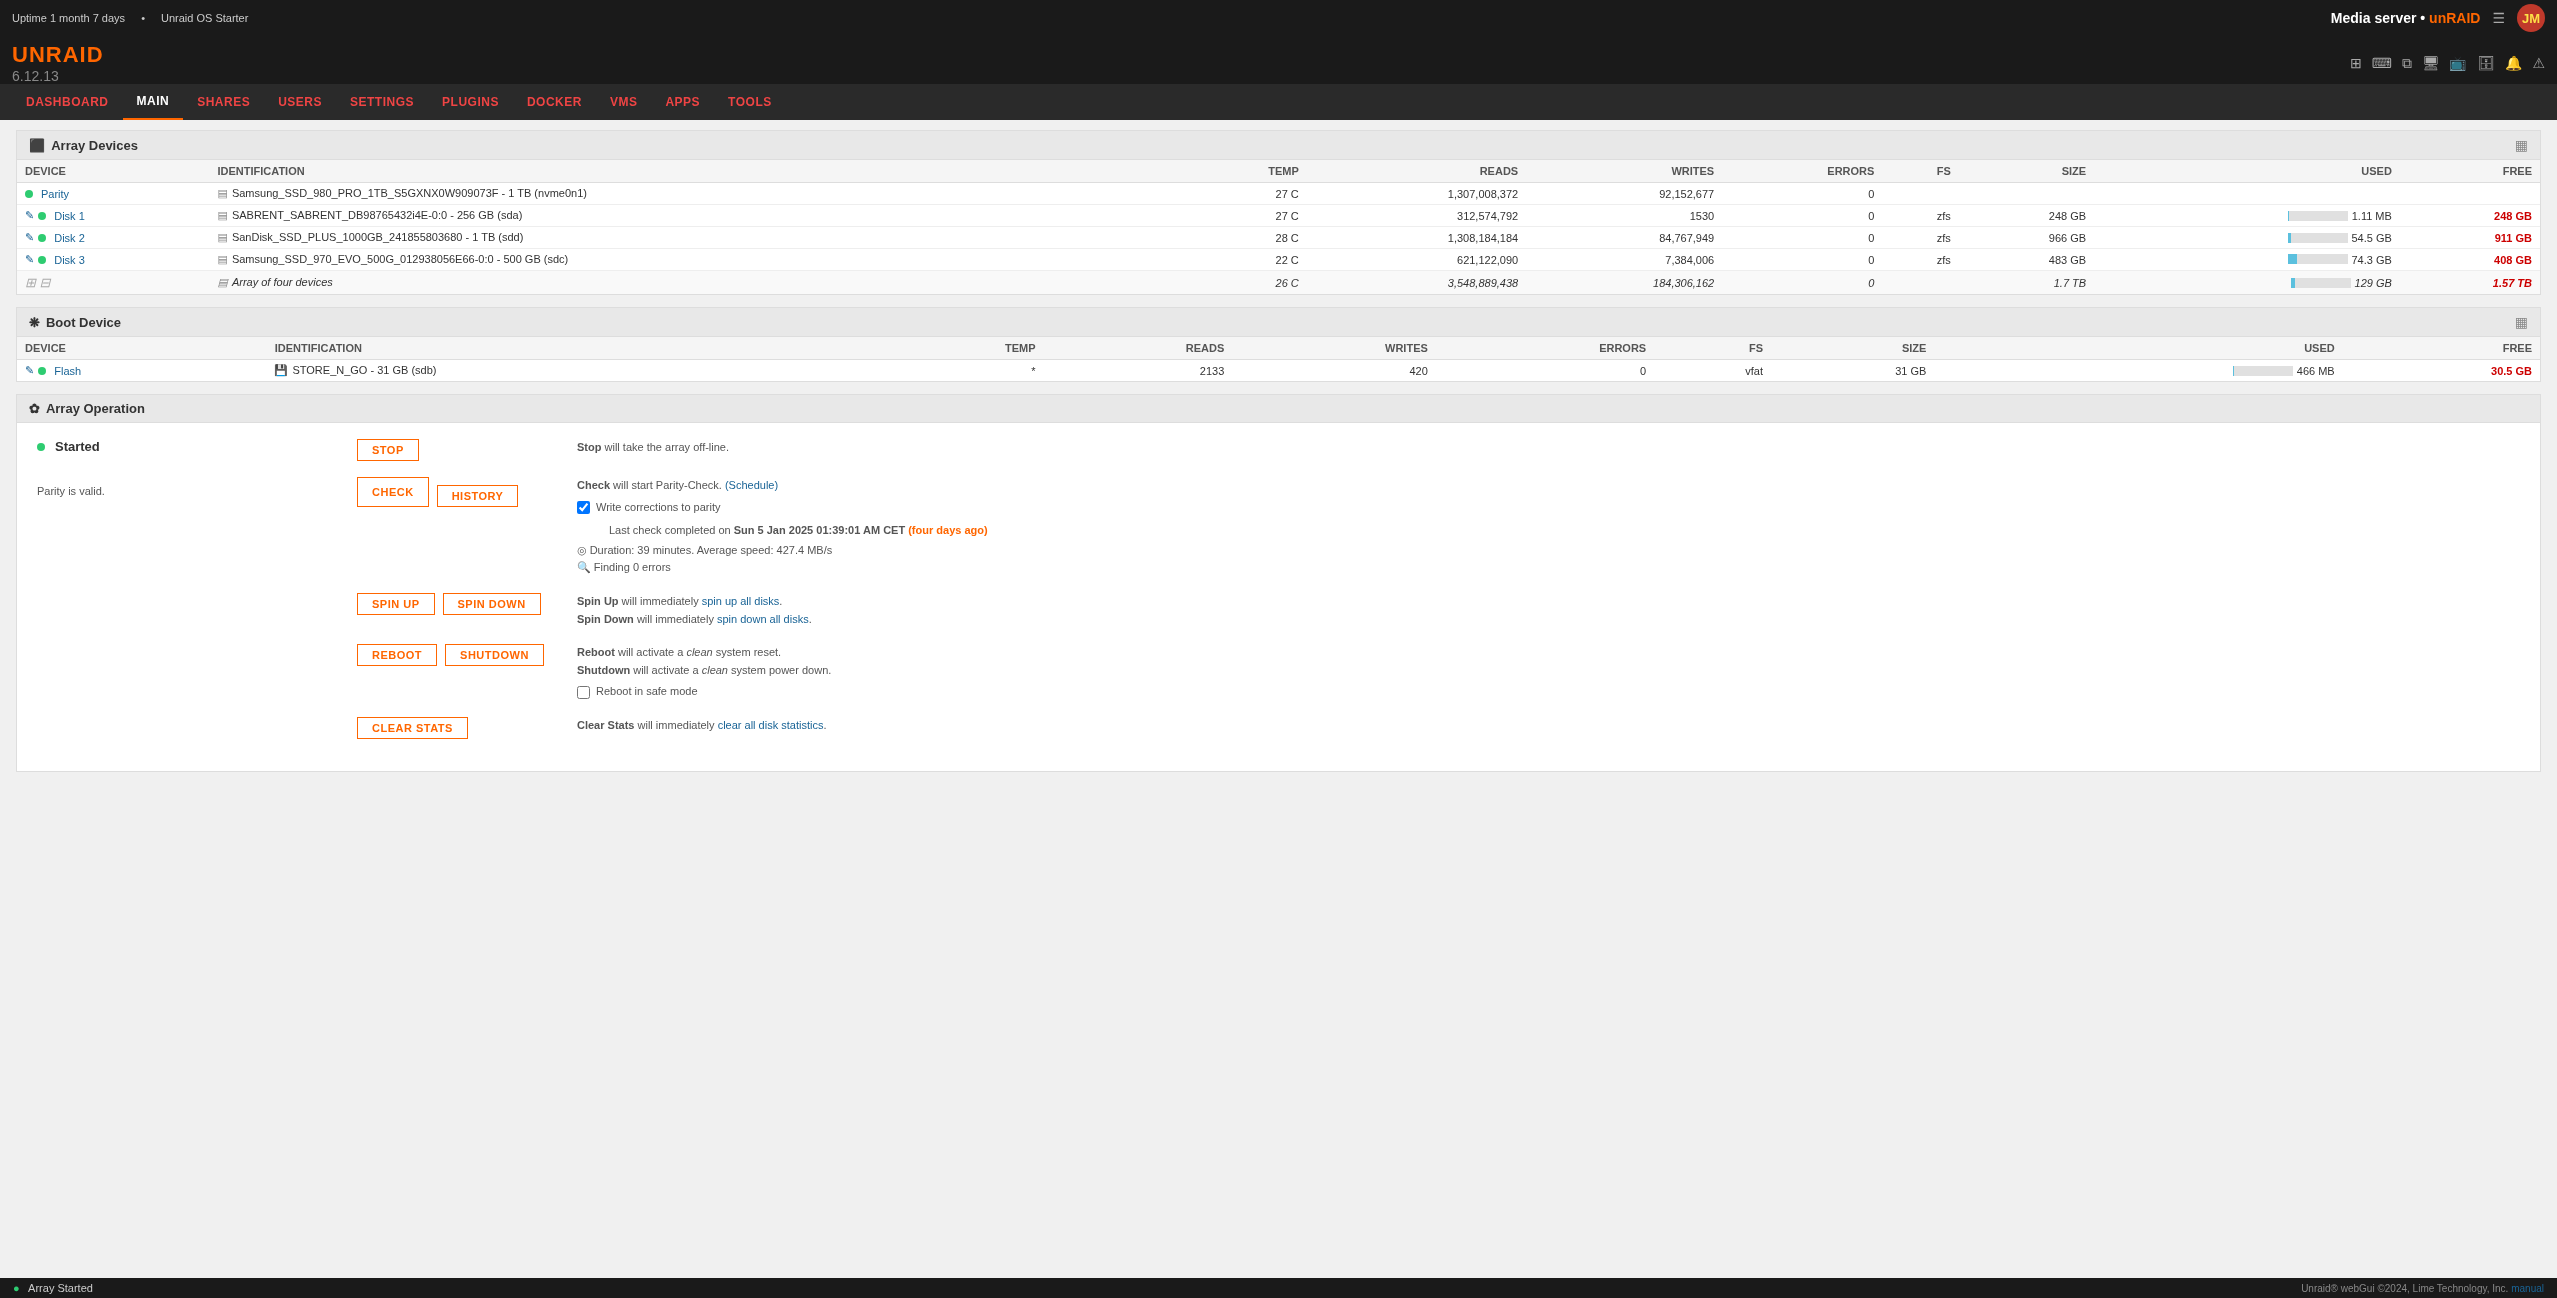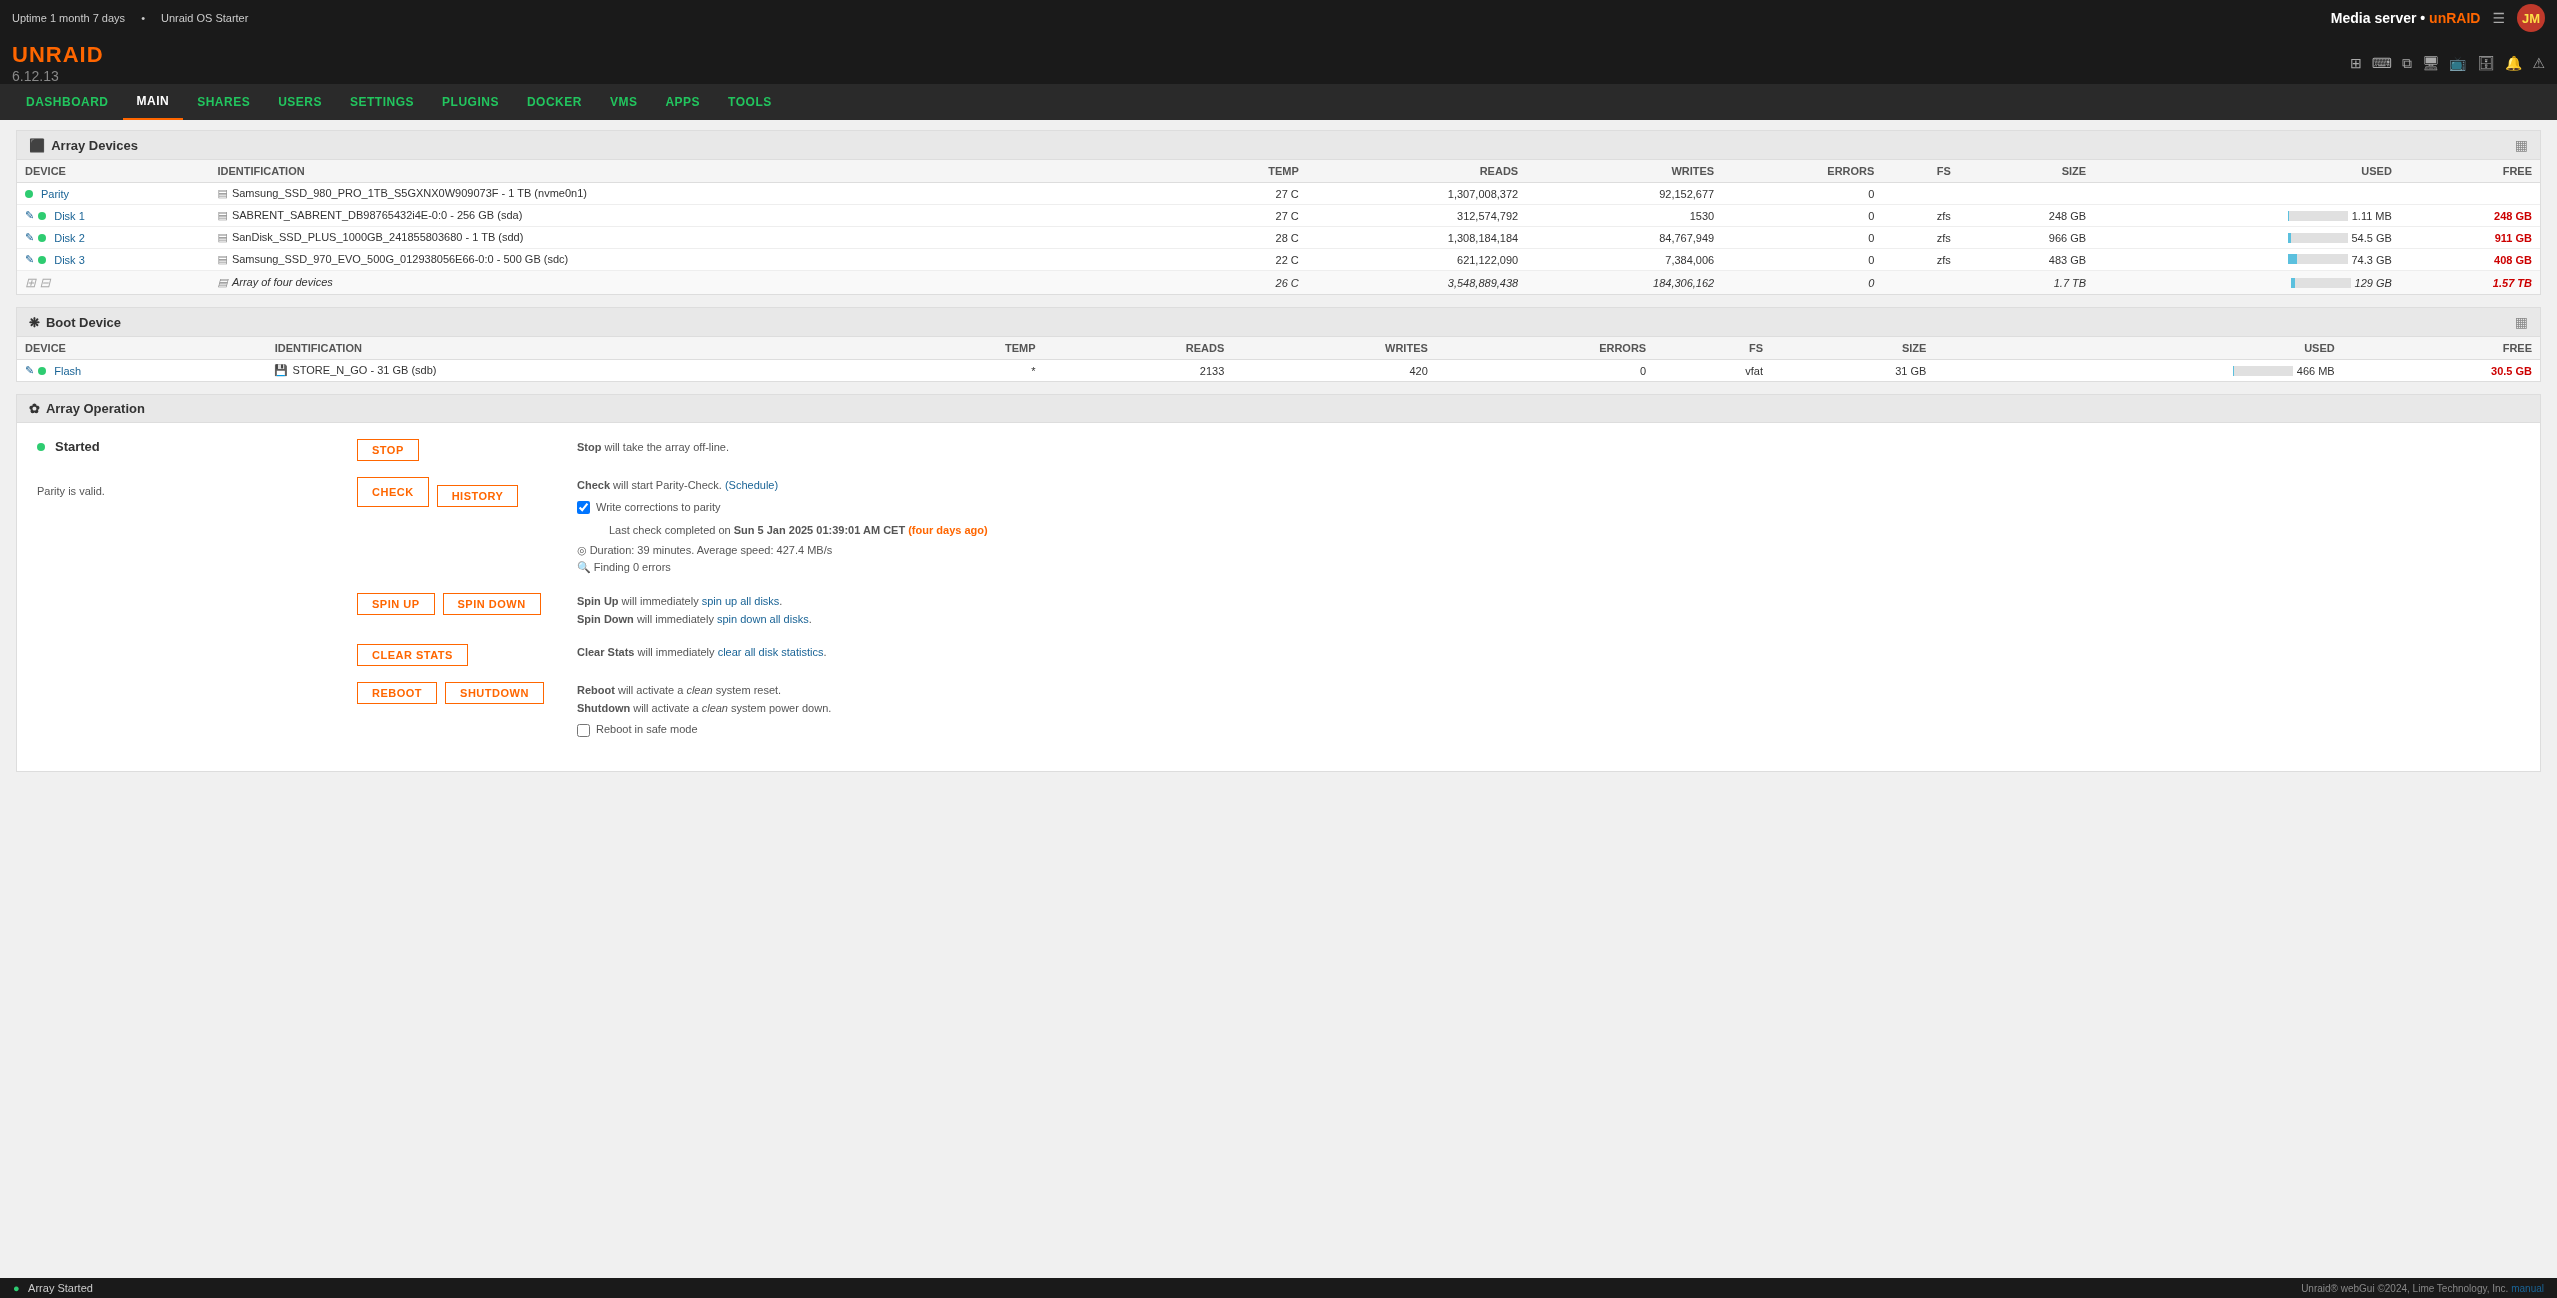--- a/index.html
+++ b/index.html
@@ -23,21 +23,21 @@
     .avatar { background: #c0392b; color: #fde047; border-radius: 50%; width: 28px; height: 28px; display: flex; align-items: center; justify-content: center; font-weight: bold; font-size: 13px; }
 
     
     .header { background: #1a1a1a; padding: 6px 12px 0 12px; display: flex; align-items: center; justify-content: space-between; }
     .logo { color: #f60; font-size: 22px; font-weight: bold; letter-spacing: 1px; }
     .logo-sub { color: #888; font-size: 14px; }
 
     
     .nav { background: #2a2a2a; display: flex; align-items: center; padding: 0 12px; }
     .nav a {
-      color: #22c55e; text-decoration: none; padding: 10px 14px; display: inline-block;
+      color: #ef4444; text-decoration: none; padding: 10px 14px; display: inline-block;
       font-size: 12px; font-weight: bold; text-transform: uppercase; letter-spacing: 0.5px;
     }
     .nav a.active { color: #fff; border-bottom: 2px solid #f60; }
 
     
     .main-content { padding: 10px 16px; }
 
     
     .section { background: #fff; border: 1px solid #ddd; margin-bottom: 12px; }
     .section-header {
@@ -424,45 +424,45 @@
         </div>
         <div class="op-desc">
           <div><span style="font-weight:bold;">Spin Up</span> will immediately <a href="#" class="desc-link">spin up all disks</a>.</div>
           <div><span style="font-weight:bold;">Spin Down</span> will immediately <a href="#" class="desc-link">spin down all disks</a>.</div>
         </div>
       </div>
 
       <div class="op-row">
         <div class="op-left"></div>
         <div class="op-buttons">
-          <button class="btn">CLEAR STATS</button>
-        </div>
-        <div class="op-desc">
-          <span style="font-weight:bold;">Clear Stats</span> will immediately <a href="#" class="desc-link">clear all disk statistics</a>.
-        </div>
-      </div>
-
-      <div class="op-row">
-        <div class="op-left"></div>
-        <div class="op-buttons">
           <div class="btn-pair">
             <button class="btn">REBOOT</button>
             <button class="btn">SHUTDOWN</button>
           </div>
         </div>
         <div class="op-desc">
           <div><span style="font-weight:bold;">Reboot</span> will activate a <em>clean</em> system reset.</div>
           <div><span style="font-weight:bold;">Shutdown</span> will activate a <em>clean</em> system power down.</div>
           <div class="checkbox-row" style="margin-top:4px;">
             <input type="checkbox" style="">
             <span>Reboot in safe mode</span>
           </div>
         </div>
       </div>
 
+      <div class="op-row">
+        <div class="op-left"></div>
+        <div class="op-buttons">
+          <button class="btn">CLEAR STATS</button>
+        </div>
+        <div class="op-desc">
+          <span style="font-weight:bold;">Clear Stats</span> will immediately <a href="#" class="desc-link">clear all disk statistics</a>.
+        </div>
+      </div>
+
     </div>
   </div>
 
 </div>
 
 <div class="status-bar">
   <div>
     <span class="status-dot">●</span>
     <span>Array Started</span>
   </div>

